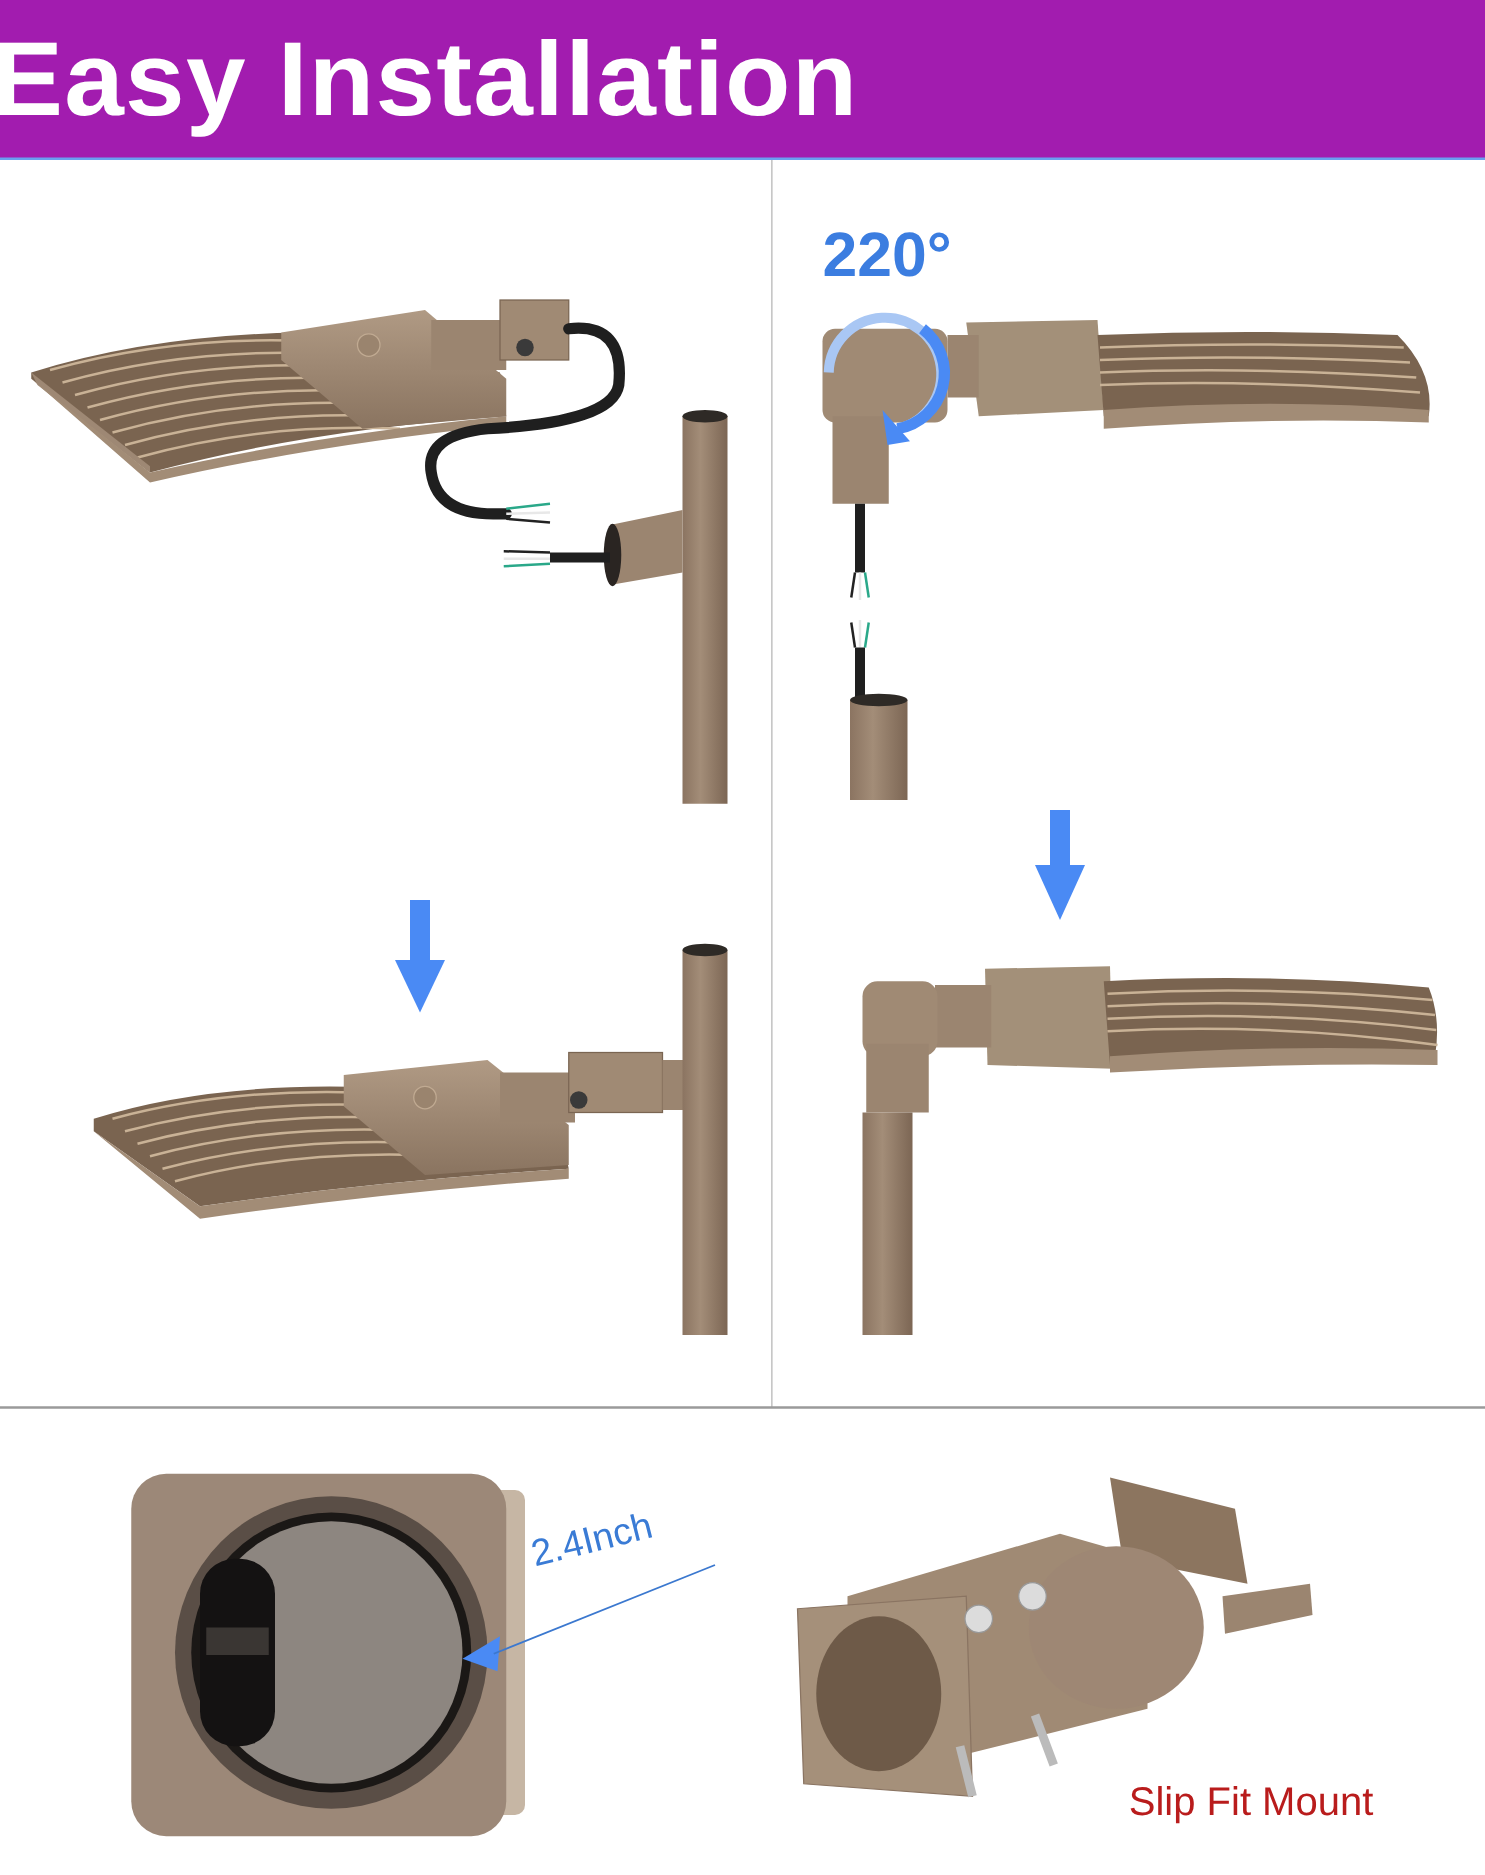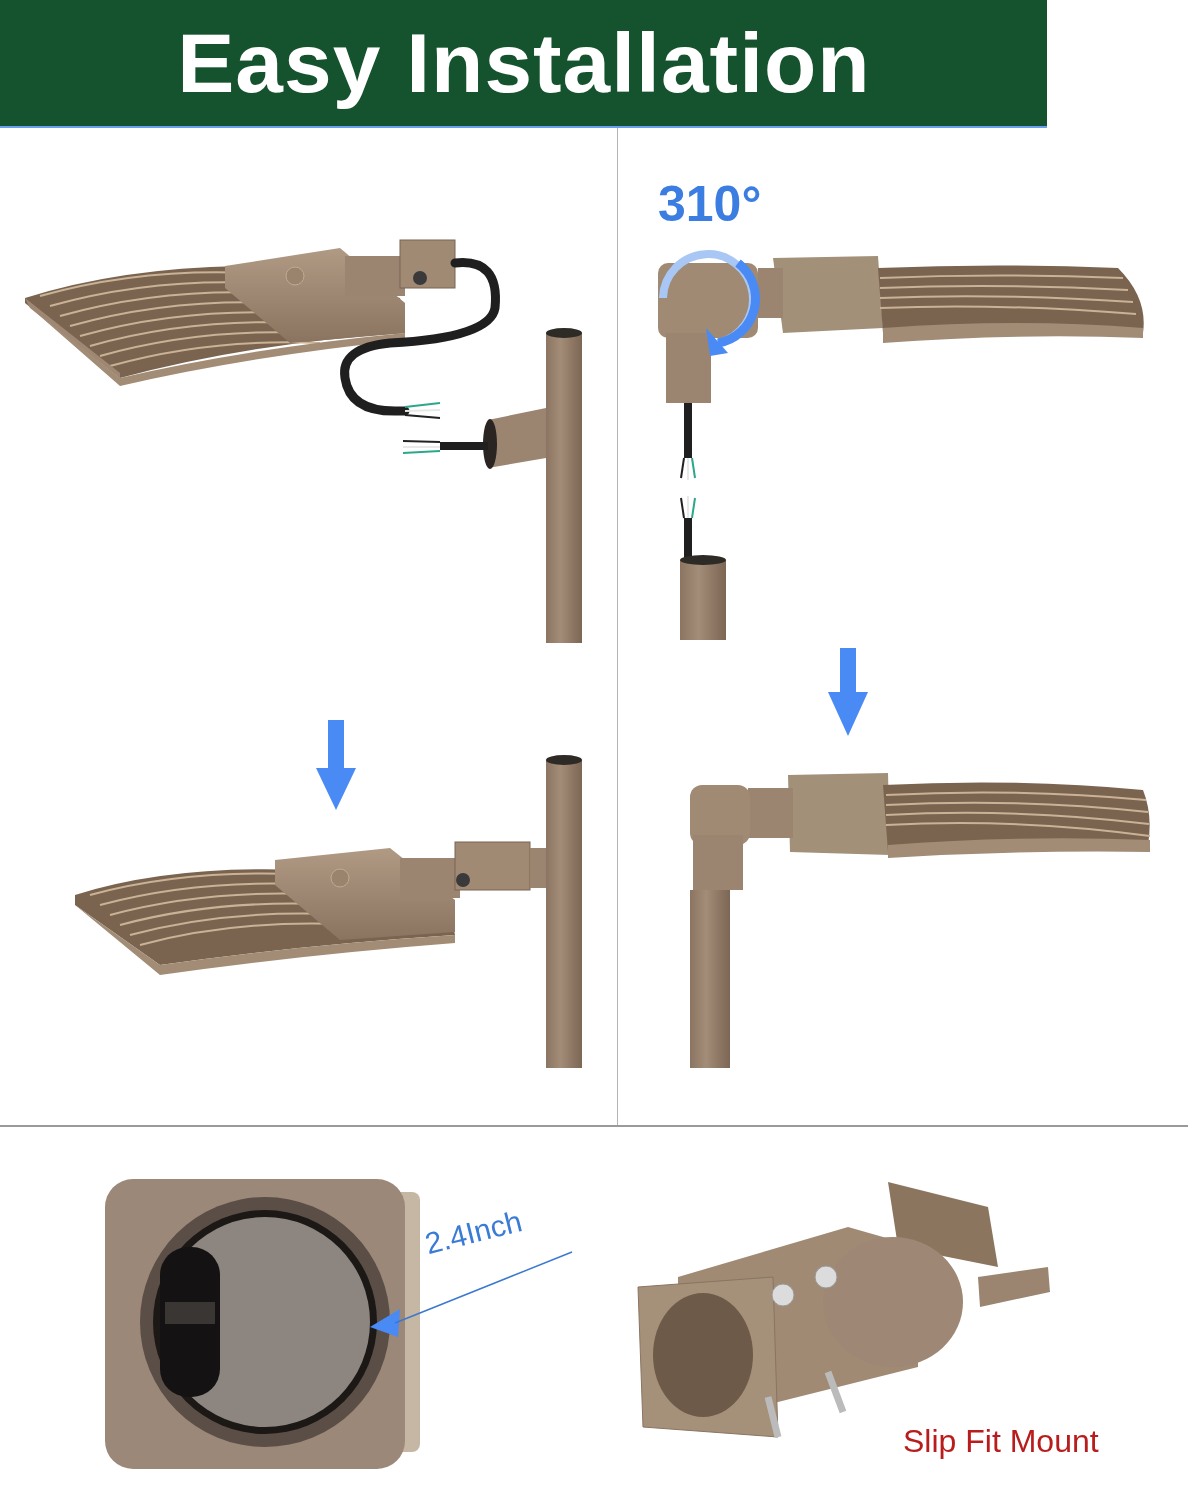--- a/index.html
+++ b/index.html
@@ -1,17 +1,17 @@
 <!DOCTYPE html>
 <html><head>
 <meta charset="utf-8">
 <style>
   html, body { margin:0; padding:0; background:#ffffff; }
   body { width:1188px; height:1500px; position:relative; overflow:hidden; font-family:"Liberation Sans", sans-serif; }
-  .banner { position:absolute; left:0; top:0; width:1047px; height:126px; background:#14532d; display:flex; align-items:center; justify-content:center; border-bottom:2px solid #6a9ff0; }
+  .banner { position:absolute; left:0; top:0; width:1188px; height:126px; background:#a21caf; display:flex; align-items:center; border-bottom:2px solid #6a9ff0; }
   .banner h1 { margin:0; color:#ffffff; font-family:"Liberation Sans", sans-serif; font-weight:bold; font-size:84px; letter-spacing:1px; line-height:1; transform:scaleX(1.02); }
   .vdivider { position:absolute; left:617px; top:128px; width:1px; height:998px; background:#b5b5b5; }
   .hdivider { position:absolute; left:0; top:1125px; width:1188px; height:2px; background:#9a9a9a; }
   .panel { position:absolute; }
   .label-blue { position:absolute; color:#3f7fe0; font-family:"Liberation Sans", sans-serif; }
   .deg { left:658px; top:175px; font-size:50px; font-weight:bold; color:#3b7de0; }
   .inch { left:428px; top:1240px; font-size:30px; transform:rotate(-14deg); transform-origin:left bottom; color:#3a7bd5; }
   .slip { left:903px; top:1423px; font-size:32px; color:#b91c1c; }
   svg { position:absolute; overflow:visible; }
 </style>
@@ -75,21 +75,21 @@
     <line x1="440" y1="318" x2="488" y2="318" stroke="#1f1f1f" stroke-width="8"></line>
     <g stroke-width="2">
         <line x1="403" y1="313" x2="440" y2="314" stroke="#222"></line>
         <line x1="403" y1="319" x2="440" y2="319" stroke="#e8e8e8"></line>
         <line x1="403" y1="325" x2="440" y2="323" stroke="#2aa889"></line>
       </g>
   </svg>
 </div>
 
 <div class="panel" style="left:618px;top:128px;width:570px;height:520px;">
-  <span class="label-blue deg" style="left:40px;top:47px;">310°</span>
+  <span class="label-blue deg" style="left:40px;top:47px;">220°</span>
   <svg width="570" height="520" style="left:0;top:0;">
 
     <path d="M155 130 L260 128 L265 200 L165 205 Z" fill="#a39079"></path>
     <path d="M260 140 Q380 135 500 140 Q530 170 525 205 Q400 195 265 205 Z" fill="#7a6450"></path>
     <g stroke="#c9b296" stroke-width="2" fill="none">
       <path d="M262 150 Q380 145 505 150"></path>
         <path d="M262 160 Q380 155 510 162"></path>
         <path d="M262 170 Q380 165 515 174"></path>
         <path d="M262 180 Q380 175 518 186"></path>
     </g>

